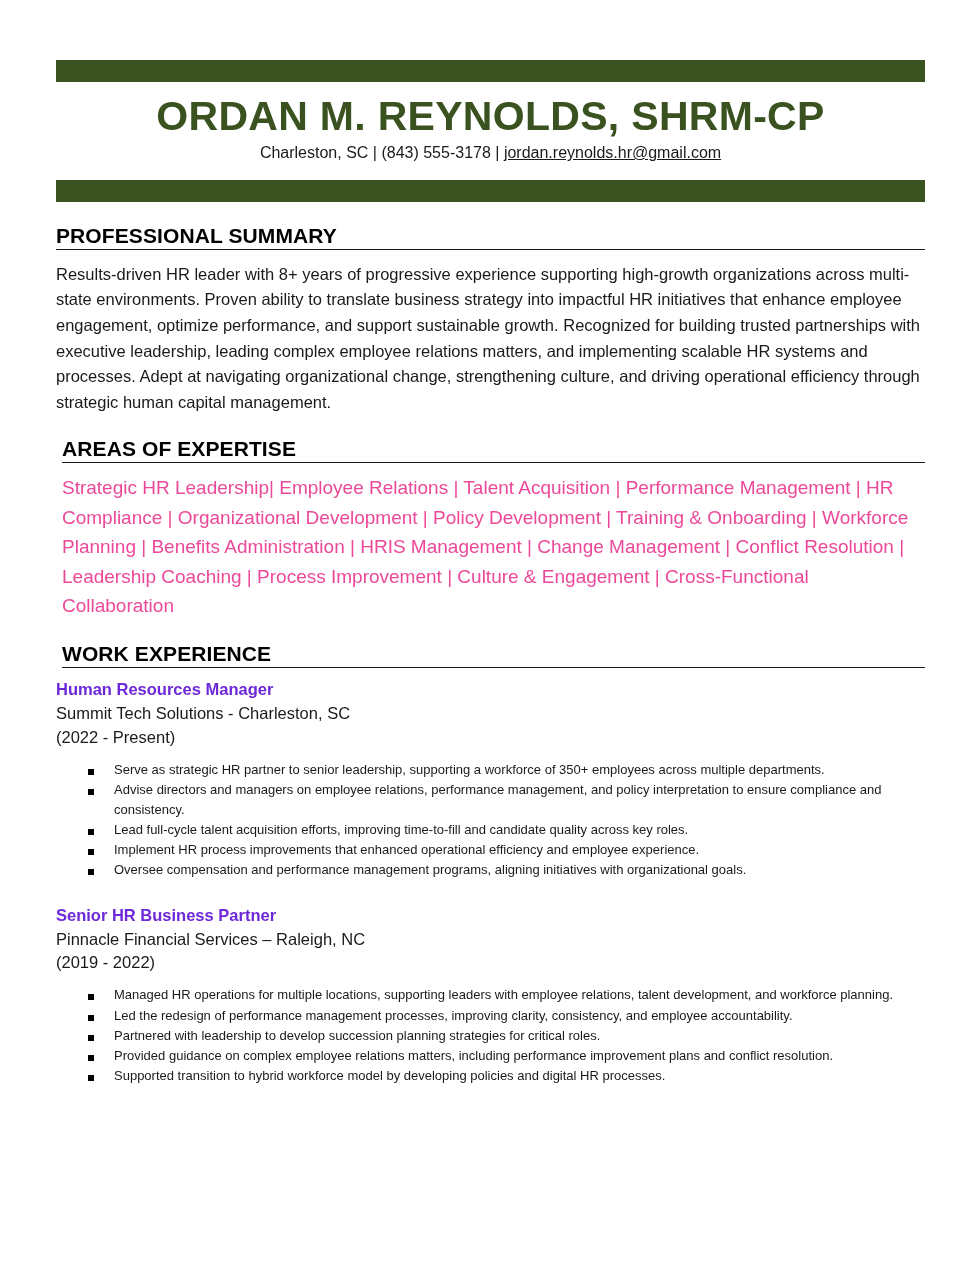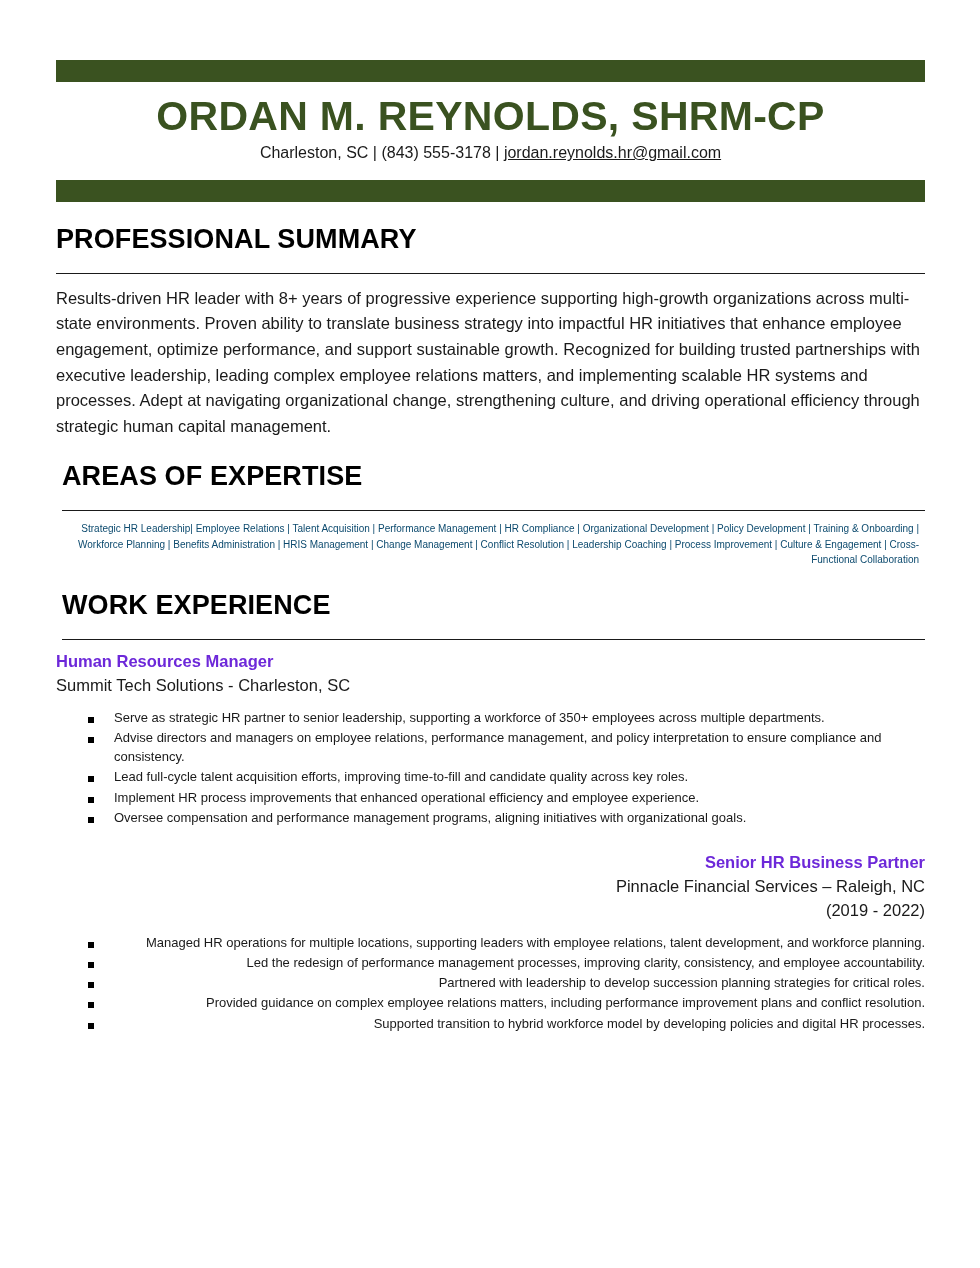--- a/index.html
+++ b/index.html
@@ -56,47 +56,47 @@
     margin-bottom: 8px;
   }
   .contact-email {
     text-decoration: underline;
     color: #1a1a1a;
   }
 
   
   .section { margin-top: 22px; }
   .section-heading {
-    font-size: 27px;
+    font-size: 21px;
     font-weight: bold;
     color: #000000;
     letter-spacing: 0.1px;
-    padding-bottom: 18px;
+    padding-bottom: 1px;
     border-bottom: 1.4px solid #1a1a1a;
     margin-bottom: 12px;
   }
   .section-heading.tight { margin-bottom: 10px; margin-left: 6px; }
 
   .body-text {
     font-size: 16.5px;
     line-height: 1.55;
     color: #1a1a1a;
     text-align: left;
   }
   .expertise-text {
-    font-size: 10px;
+    font-size: 19px;
     line-height: 1.55;
-    color: #0c4a6e;
-    text-align: right;
+    color: #ec4899;
+    text-align: left;
     padding: 0 6px;
   }
 
   
   .job { margin-bottom: 6px; }
-  .job + .job { margin-top: 24px; text-align: right; }
+  .job + .job { margin-top: 24px; }
   .job-title {
     font-size: 16.5px;
     font-weight: bold;
     color: #6d28d9;
     line-height: 1.45;
   }
   .job-company, .job-dates {
     font-size: 16.5px;
     color: #1a1a1a;
     line-height: 1.45;
@@ -150,20 +150,21 @@
       <div class="section-heading tight">AREAS OF EXPERTISE</div>
       <div class="expertise-text">Strategic HR Leadership| Employee Relations | Talent Acquisition | Performance Management | HR Compliance | Organizational Development | Policy Development | Training &amp; Onboarding | Workforce Planning | Benefits Administration | HRIS Management | Change Management | Conflict Resolution | Leadership Coaching | Process Improvement | Culture &amp; Engagement | Cross-Functional Collaboration</div>
     </div>
 
     <div class="section">
       <div class="section-heading tight">WORK EXPERIENCE</div>
 
       <div class="job">
         <div class="job-title">Human Resources Manager</div>
         <div class="job-company">Summit Tech Solutions - Charleston, SC</div>
+        <div class="job-dates">(2022 - Present)</div>
         <ul class="bullets">
           <li><span class="marker"></span><span>Serve as strategic HR partner to senior leadership, supporting a workforce of 350+ employees across multiple departments.</span></li>
           <li><span class="marker"></span><span>Advise directors and managers on employee relations, performance management, and policy interpretation to ensure compliance and consistency.</span></li>
           <li><span class="marker"></span><span>Lead full-cycle talent acquisition efforts, improving time-to-fill and candidate quality across key roles.</span></li>
           <li><span class="marker"></span><span>Implement HR process improvements that enhanced operational efficiency and employee experience.</span></li>
           <li><span class="marker"></span><span>Oversee compensation and performance management programs, aligning initiatives with organizational goals.</span></li>
         </ul>
       </div>
 
       <div class="job">

